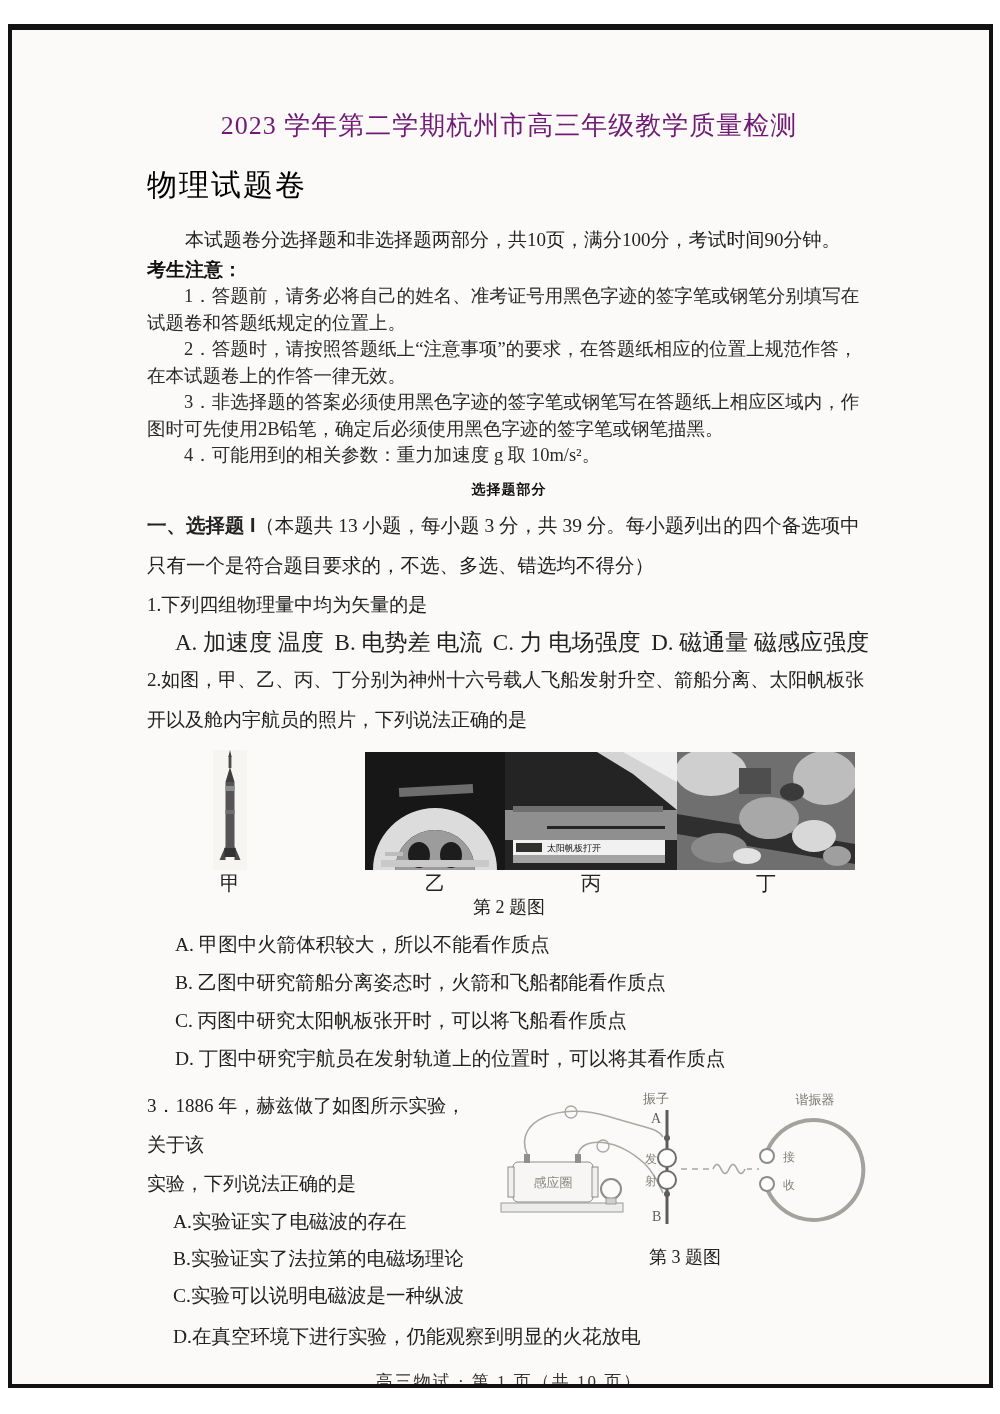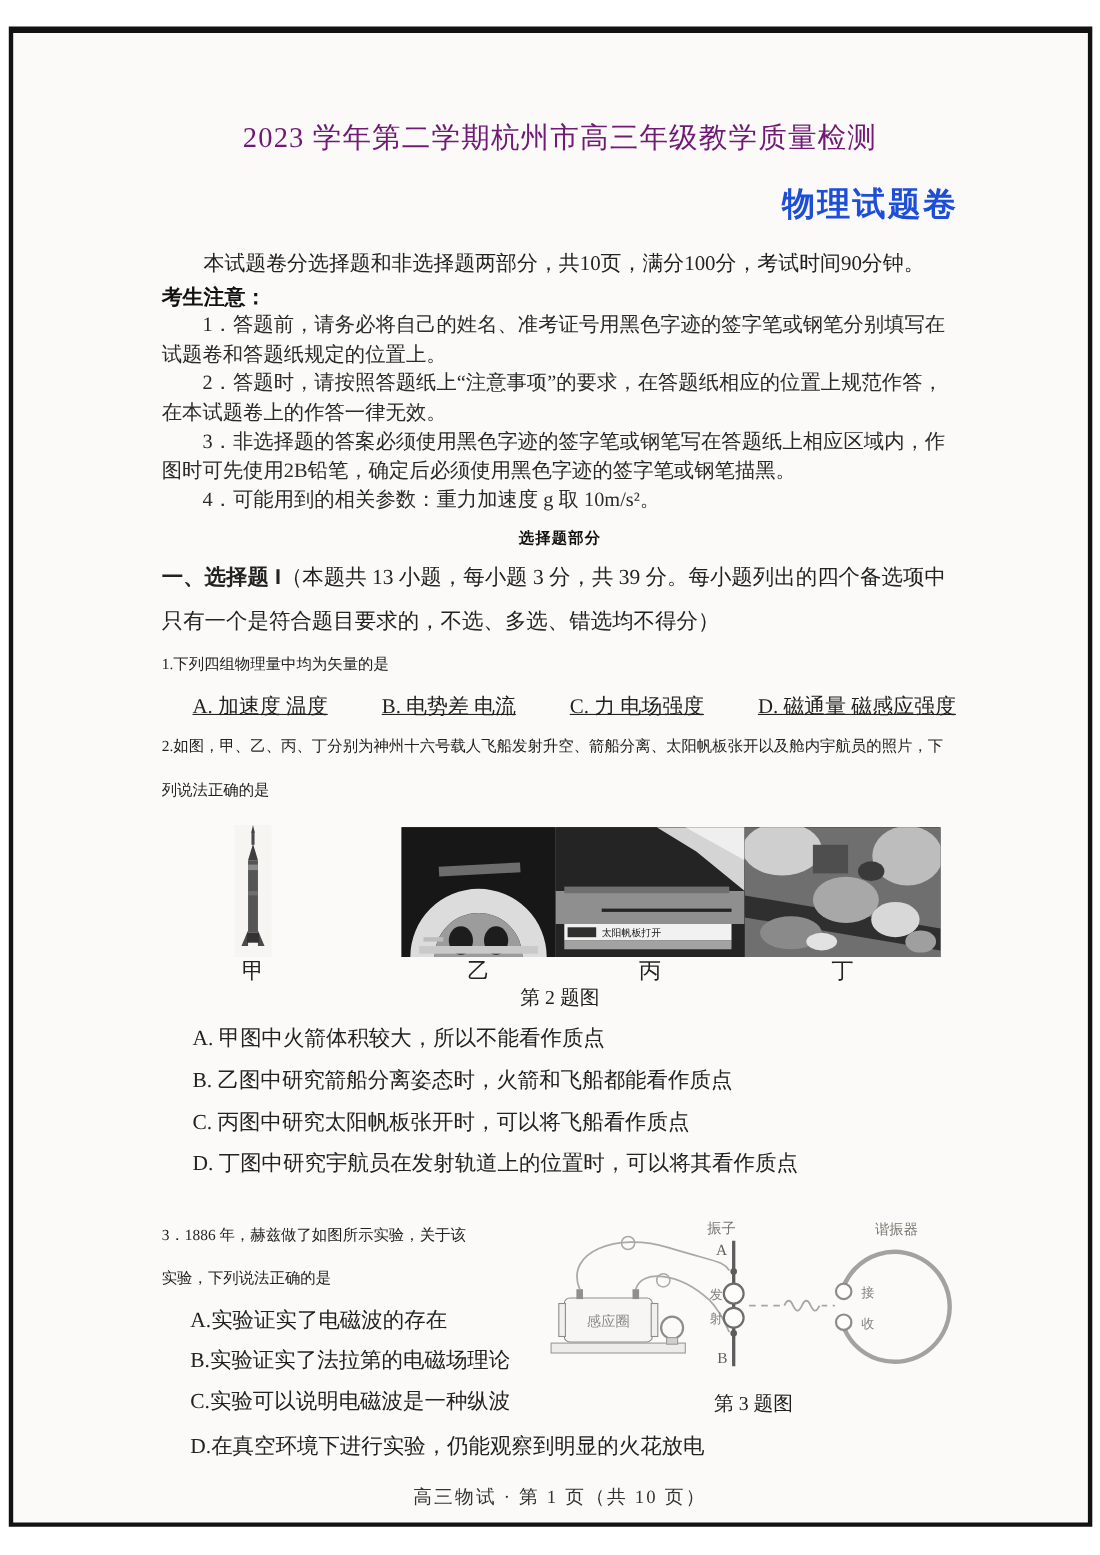--- a/index.html
+++ b/index.html
@@ -9,48 +9,48 @@
     -webkit-font-smoothing:antialiased;
   }
   .scan-frame{
     position:absolute;left:8px;top:24px;width:985px;height:1364px;
     box-sizing:border-box;border:4px solid #121212;border-top-width:6px;
     background:#fbfaf8;overflow:hidden;
   }
   .content{box-sizing:border-box;width:100%;height:100%;padding:50px 118px 0 135px;}
 
   .exam-title{margin:28px 0 0;text-align:center;font-size:26px;font-weight:400;color:#701a75;letter-spacing:1px;}
-  .exam-subtitle{margin:22px 0 0;text-align:right;font-size:30px;font-weight:700;color:#1d4ed8;letter-spacing:2px;}
+  .exam-subtitle{margin:22px 0 0;text-align:left;font-size:30px;font-weight:400;color:#000000;letter-spacing:2px;}
 
   .intro{margin:20px 0 0;font-size:19px;line-height:27px;text-indent:2em;}
   .notice-heading{margin:4px 0 0;font-size:19px;font-weight:700;
     font-family:Liberation Sans, sans-serif;color:#111;}
   .notice-item{margin:0;font-size:18.5px;line-height:26.5px;text-indent:2em;color:#2a2a2a;}
 
   .section-header{margin:12px 0 6px;text-align:center;font-size:14px;font-weight:700;
     font-family:"Liberation Sans","DejaVu Sans",sans-serif;color:#111;letter-spacing:1px;}
 
   .qgroup{margin:0;font-size:19.5px;line-height:40px;}
   .qgroup .qg-label{font-weight:700;font-family:"Liberation Sans","DejaVu Sans",sans-serif;}
 
-  .q-stem{margin:0;font-size:14px;line-height:38px;}
+  .q-stem{margin:0;font-size:19px;line-height:38px;}
   .q1-options{display:flex;justify-content:space-between;margin:2px 0 0;padding:0 2px 0 28px;
-    font-size:19px;line-height:34px;text-decoration:underline;}
+    font-size:23px;line-height:34px;}
 
   .photo-strip{display:flex;align-items:flex-end;margin:10px 0 0 48px;}
   .pcol{display:flex;flex-direction:column;align-items:center;}
   .pcol .p-label{margin-top:2px;font-size:20px;line-height:22px;color:#222;}
   .pspacer{width:100px;}
   .photo{display:block;background:#111;}
   .fig-caption{text-align:center;font-size:18px;line-height:22px;margin-top:2px;color:#222;}
 
   .q2-options{margin:8px 0 0;}
   .q2-options p{margin:0;padding-left:28px;font-size:19.5px;line-height:38px;}
 
-  .q3-wrap{display:flex;margin-top:26px;gap:16px;}
+  .q3-wrap{display:flex;margin-top:8px;gap:16px;}
   .q3-left{flex:1 1 auto;min-width:0;}
   .q3-left .q-stem{line-height:39px;}
   .q3-left .q3-option{margin:0;padding-left:26px;font-size:19.5px;line-height:37px;}
   .q3-right{flex:0 0 372px;padding-top:4px;}
   .q3-d{margin:4px 0 0;padding-left:26px;font-size:19.5px;line-height:38px;}
 
   .page-footer{margin:14px 0 0;text-align:center;font-size:17px;color:#333;letter-spacing:2px;}
 </style>
 </head>
 <body>

